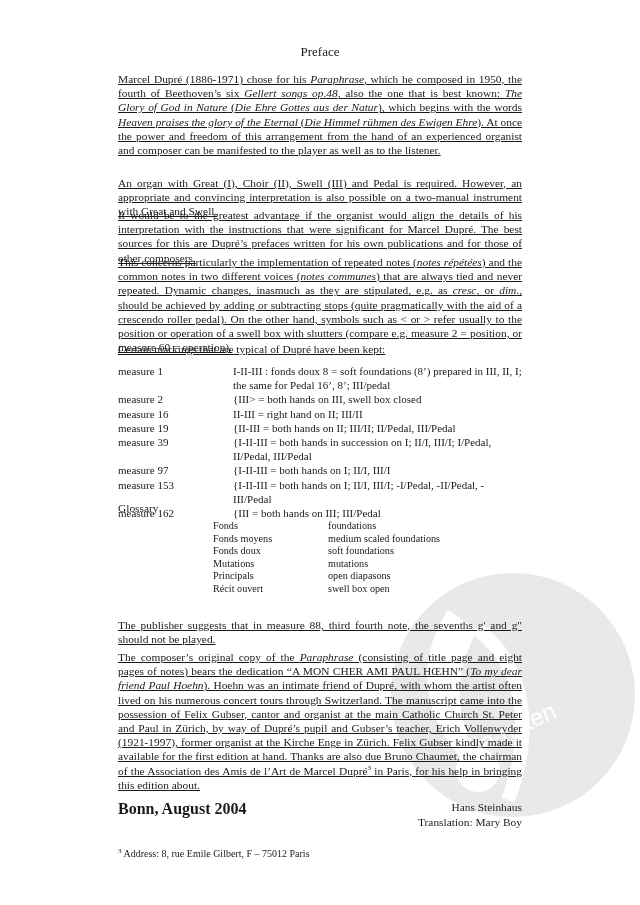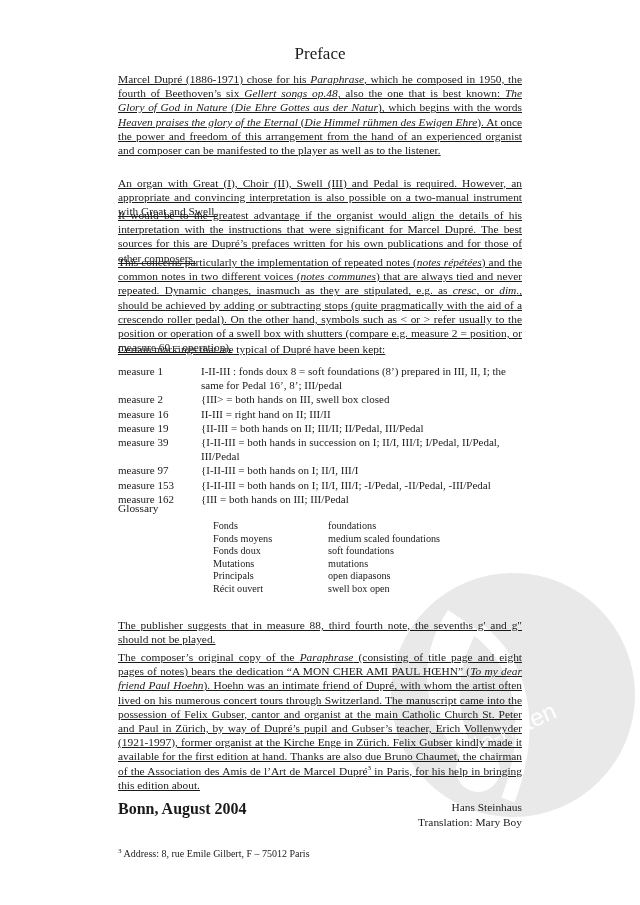--- a/index.html
+++ b/index.html
@@ -9,36 +9,36 @@
     color: #1a1a1a;
   }
   .page { position: absolute; left: 0; top: 0; width: 640px; height: 905px; }
   .watermark {
     position: absolute; left: 388px; top: 570px; width: 250px; height: 250px;
     z-index: 0;
   }
   .content { position: absolute; left: 118px; top: 0; width: 404px; z-index: 1; }
   .title {
     position: absolute; left: 0; width: 404px; top: 44px;
-    text-align: center; font-size: 17px;
+    text-align: center; font-size: 13px;
   }
   p.para {
     position: absolute; left: 0; width: 404px; margin: 0;
     font-size: 11.4px; line-height: 14.2px; text-align: justify;
     hyphens: manual;
     text-decoration: underline;
   }
   p.para i { font-style: italic; }
   .markings {
     position: absolute; left: 0; top: 364px; width: 404px;
     font-size: 11px; line-height: 14.2px;
   }
   .mrow { display: flex; }
   .mlabel { width: 83px; flex: 0 0 83px; }
-  .mtext { flex: 1; }
+  .mtext { flex: 1; margin-left: 32px; }
   .glossary-title {
     position: absolute; left: 0; width: 404px; top: 502px;
     text-align: left; font-size: 11.4px;
   }
   .glossary {
     position: absolute; left: 95px; top: 520px; font-size: 10.2px; line-height: 12.6px;
   }
   .grow { display: flex; }
   .gterm { width: 115px; flex: 0 0 115px; }
   .sign-left { position: absolute; left: 0; top: 800px; font-size: 16px; font-weight: bold; }

